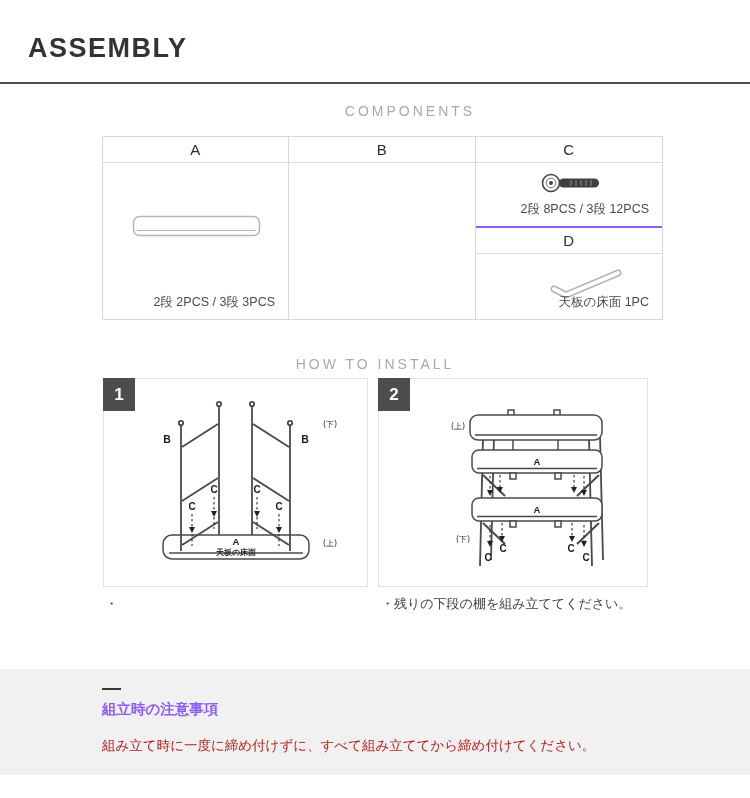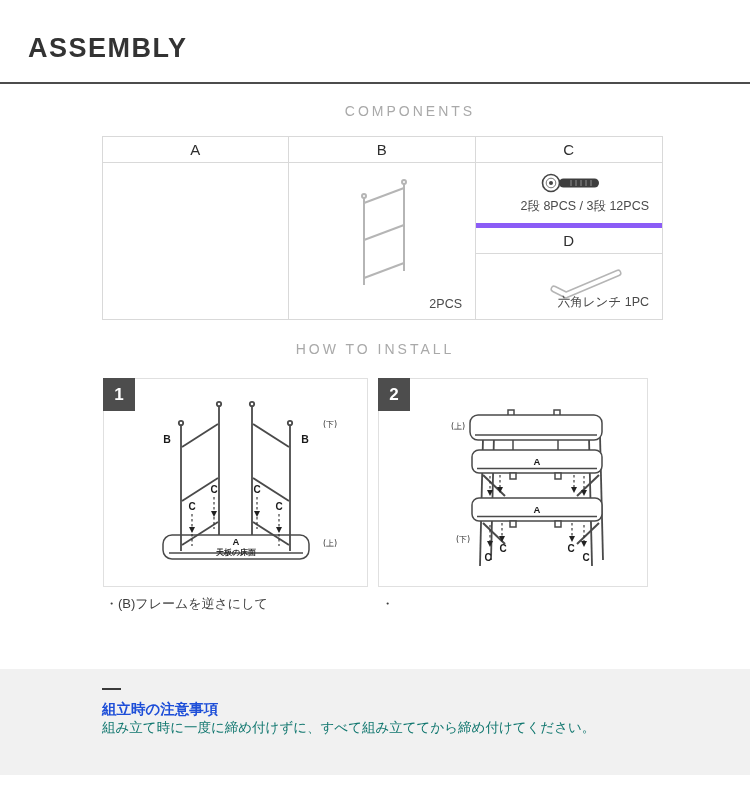--- a/index.html
+++ b/index.html
@@ -7,35 +7,35 @@
         font-family:"Liberation Sans","DejaVu Sans",sans-serif;color:#3d3d3d;}
 
   .title{position:absolute;left:28px;top:33px;font-size:27px;font-weight:800;
          letter-spacing:1.5px;color:#333;}
   .rule{position:absolute;left:0;top:82px;width:750px;height:0;
         border-top:2px solid #4c4c4c;}
 
   .sec-heading{position:absolute;left:0;width:750px;text-align:center;
                font-size:14px;letter-spacing:3px;color:#a9a9a9;font-weight:500;}
   .h-components{top:103px;margin-left:35px;}
-  .h-install{top:341px;}
+  .h-install{top:356px;}
 
   
   .ctable{position:absolute;left:102px;top:136px;width:561px;height:184px;
           border:1px solid #d9d9d9;box-sizing:border-box;}
   .col{position:absolute;top:0;height:182px;box-sizing:border-box;}
   .col-a{left:0;width:186px;border-right:1px solid #d9d9d9;}
   .col-b{left:186px;width:187px;border-right:1px solid #d9d9d9;}
   .col-cd{left:373px;width:186px;}
   .chead{height:26px;line-height:26px;text-align:center;font-size:15px;color:#2e2e2e;
          font-weight:500;letter-spacing:.5px;border-bottom:1px solid #d9d9d9;box-sizing:border-box;}
   .cbody{position:relative;box-sizing:border-box;}
   .cbody-tall{height:156px;}
   .cbody-short{height:65px;}
-  .bb{border-bottom:5px solid #8b5cf6;}
+  .bb{border-bottom:2px solid #8b5cf6;}
   .count{position:absolute;right:13px;bottom:8px;font-size:12.5px;color:#4a4a4a;white-space:nowrap;}
   .part-icon{position:absolute;}
 
   
   .panel{position:absolute;top:378px;height:209px;border:1px solid #e0e0e0;
          background:#fff;box-sizing:border-box;}
   .panel1{left:103px;width:265px;}
   .panel2{left:378px;width:270px;}
   .badge{position:absolute;left:-1px;top:-1px;width:32px;height:33px;background:#4d4d4d;
          color:#fff;font-size:17px;font-weight:700;text-align:center;line-height:33px;}
@@ -50,55 +50,48 @@
 
   
   .note{position:absolute;top:594px;display:flex;font-size:13px;line-height:1.5;color:#3d3d3d;}
   .note1{left:105px;width:272px;}
   .note2{left:381px;width:280px;}
   .bullet{flex:0 0 13px;}
 
   
   .notice{position:absolute;left:0;top:669px;width:750px;height:106px;background:#f1f1f1;}
   .notice-dash{position:absolute;left:102px;top:19px;width:19px;height:2px;background:#3a3a3a;}
-  .notice-title{position:absolute;left:102px;top:31px;font-size:14.5px;font-weight:700;color:#1d4ed8;}
-  .notice-body{position:absolute;left:102px;top:50px;font-size:13.5px;color:#0f766e;}
+  .notice-title{position:absolute;left:102px;top:31px;font-size:14.5px;font-weight:700;color:#8b5cf6;}
+  .notice-body{position:absolute;left:102px;top:68px;font-size:13.5px;color:#b91c1c;}
 </style>
 </head>
 <body>
 
 <div class="page">
 
   <div class="title">ASSEMBLY</div>
   <div class="rule"></div>
 
   <div class="sec-heading h-components">COMPONENTS</div>
 
   <div class="ctable">
 
     <div class="col col-a">
       <div class="chead">A</div>
+      <div class="cbody cbody-tall">
+        <svg class="part-icon" style="left:29px;top:52px;" width="129" height="26" viewBox="0 0 129 26">
+          <rect x="1.5" y="1.5" width="126" height="19" rx="6" fill="#fff" stroke="#b5b5b5" stroke-width="1.5"></rect>
+          <line x1="5" y1="15.5" x2="124" y2="15.5" stroke="#b5b5b5" stroke-width="1.2"></line>
+        </svg>
+        <div class="count">2段 2PCS / 3段 3PCS</div>
+      </div>
     </div>
 
     <div class="col col-b">
       <div class="chead">B</div>
-      <div class="cbody cbody-tall">
-        <svg class="part-icon" style="left:68px;top:14px;" width="54" height="114" viewBox="0 0 54 114">
-          <g stroke="#b5b5b5" stroke-width="2" fill="none">
-            <line x1="7" y1="20" x2="7" y2="108"></line>
-            <line x1="47" y1="6" x2="47" y2="94"></line>
-            <line x1="7" y1="26" x2="47" y2="11"></line>
-            <line x1="7" y1="63" x2="47" y2="48"></line>
-            <line x1="7" y1="101" x2="47" y2="86"></line>
-            <circle cx="7" cy="19" r="2" fill="#fff"></circle>
-            <circle cx="47" cy="5" r="2" fill="#fff"></circle>
-          </g>
-        </svg>
-        <div class="count">2PCS</div>
-      </div>
     </div>
 
     <div class="col col-cd">
       <div class="chead">C</div>
       <div class="cbody cbody-short bb">
         <svg class="part-icon" style="left:65px;top:9px;" width="62" height="22" viewBox="0 0 62 22">
           <circle cx="10" cy="11" r="8.5" fill="#fff" stroke="#444" stroke-width="1.6"></circle>
           <circle cx="10" cy="11" r="4.8" fill="#fff" stroke="#777" stroke-width="1"></circle>
           <circle cx="10" cy="11" r="2" fill="#444"></circle>
           <rect x="18" y="6.5" width="40" height="9" rx="4.5" fill="#3e3e3e"></rect>
@@ -111,21 +104,21 @@
           </g>
         </svg>
         <div class="count">2段 8PCS / 3段 12PCS</div>
       </div>
       <div class="chead">D</div>
       <div class="cbody cbody-short">
         <svg class="part-icon" style="left:70px;top:4px;" width="82" height="42" viewBox="0 0 82 42">
           <polyline points="8,31 20,37 72,15" fill="none" stroke="#b5b5b5" stroke-width="7" stroke-linecap="round" stroke-linejoin="round"></polyline>
           <polyline points="8,31 20,37 72,15" fill="none" stroke="#ffffff" stroke-width="4" stroke-linecap="round" stroke-linejoin="round"></polyline>
         </svg>
-        <div class="count">六角レンチ 1PC</div>
+        <div class="count">天板の床面 1PC</div>
       </div>
     </div>
   </div>
 
   <div class="sec-heading h-install">HOW TO INSTALL</div>
 
   <div class="panel panel1">
     <svg class="diag" viewBox="0 0 263 207">
 
       <g stroke="#4a4a4a" stroke-width="1.5" fill="none">
@@ -252,26 +245,26 @@
       <text class="tC" x="207" y="182" text-anchor="middle">C</text>
       <text class="tMark" x="79" y="50" text-anchor="middle">(上)</text>
       <text class="tMark" x="84" y="163" text-anchor="middle">(下)</text>
     </svg>
     <div class="badge">2</div>
   </div>
 
   <div class="note note1">
     <span class="bullet">・</span>
     <div>
-      <div>(B)フレームを逆さにして</div>
     </div>
   </div>
   <div class="note note2">
     <span class="bullet">・</span>
     <div>
+      <div>残りの下段の棚を組み立ててください。</div>
     </div>
   </div>
 
   <div class="notice">
     <div class="notice-dash"></div>
     <div class="notice-title">組立時の注意事項</div>
     <div class="notice-body">組み立て時に一度に締め付けずに、すべて組み立ててから締め付けてください。</div>
   </div>
 
 </div>

